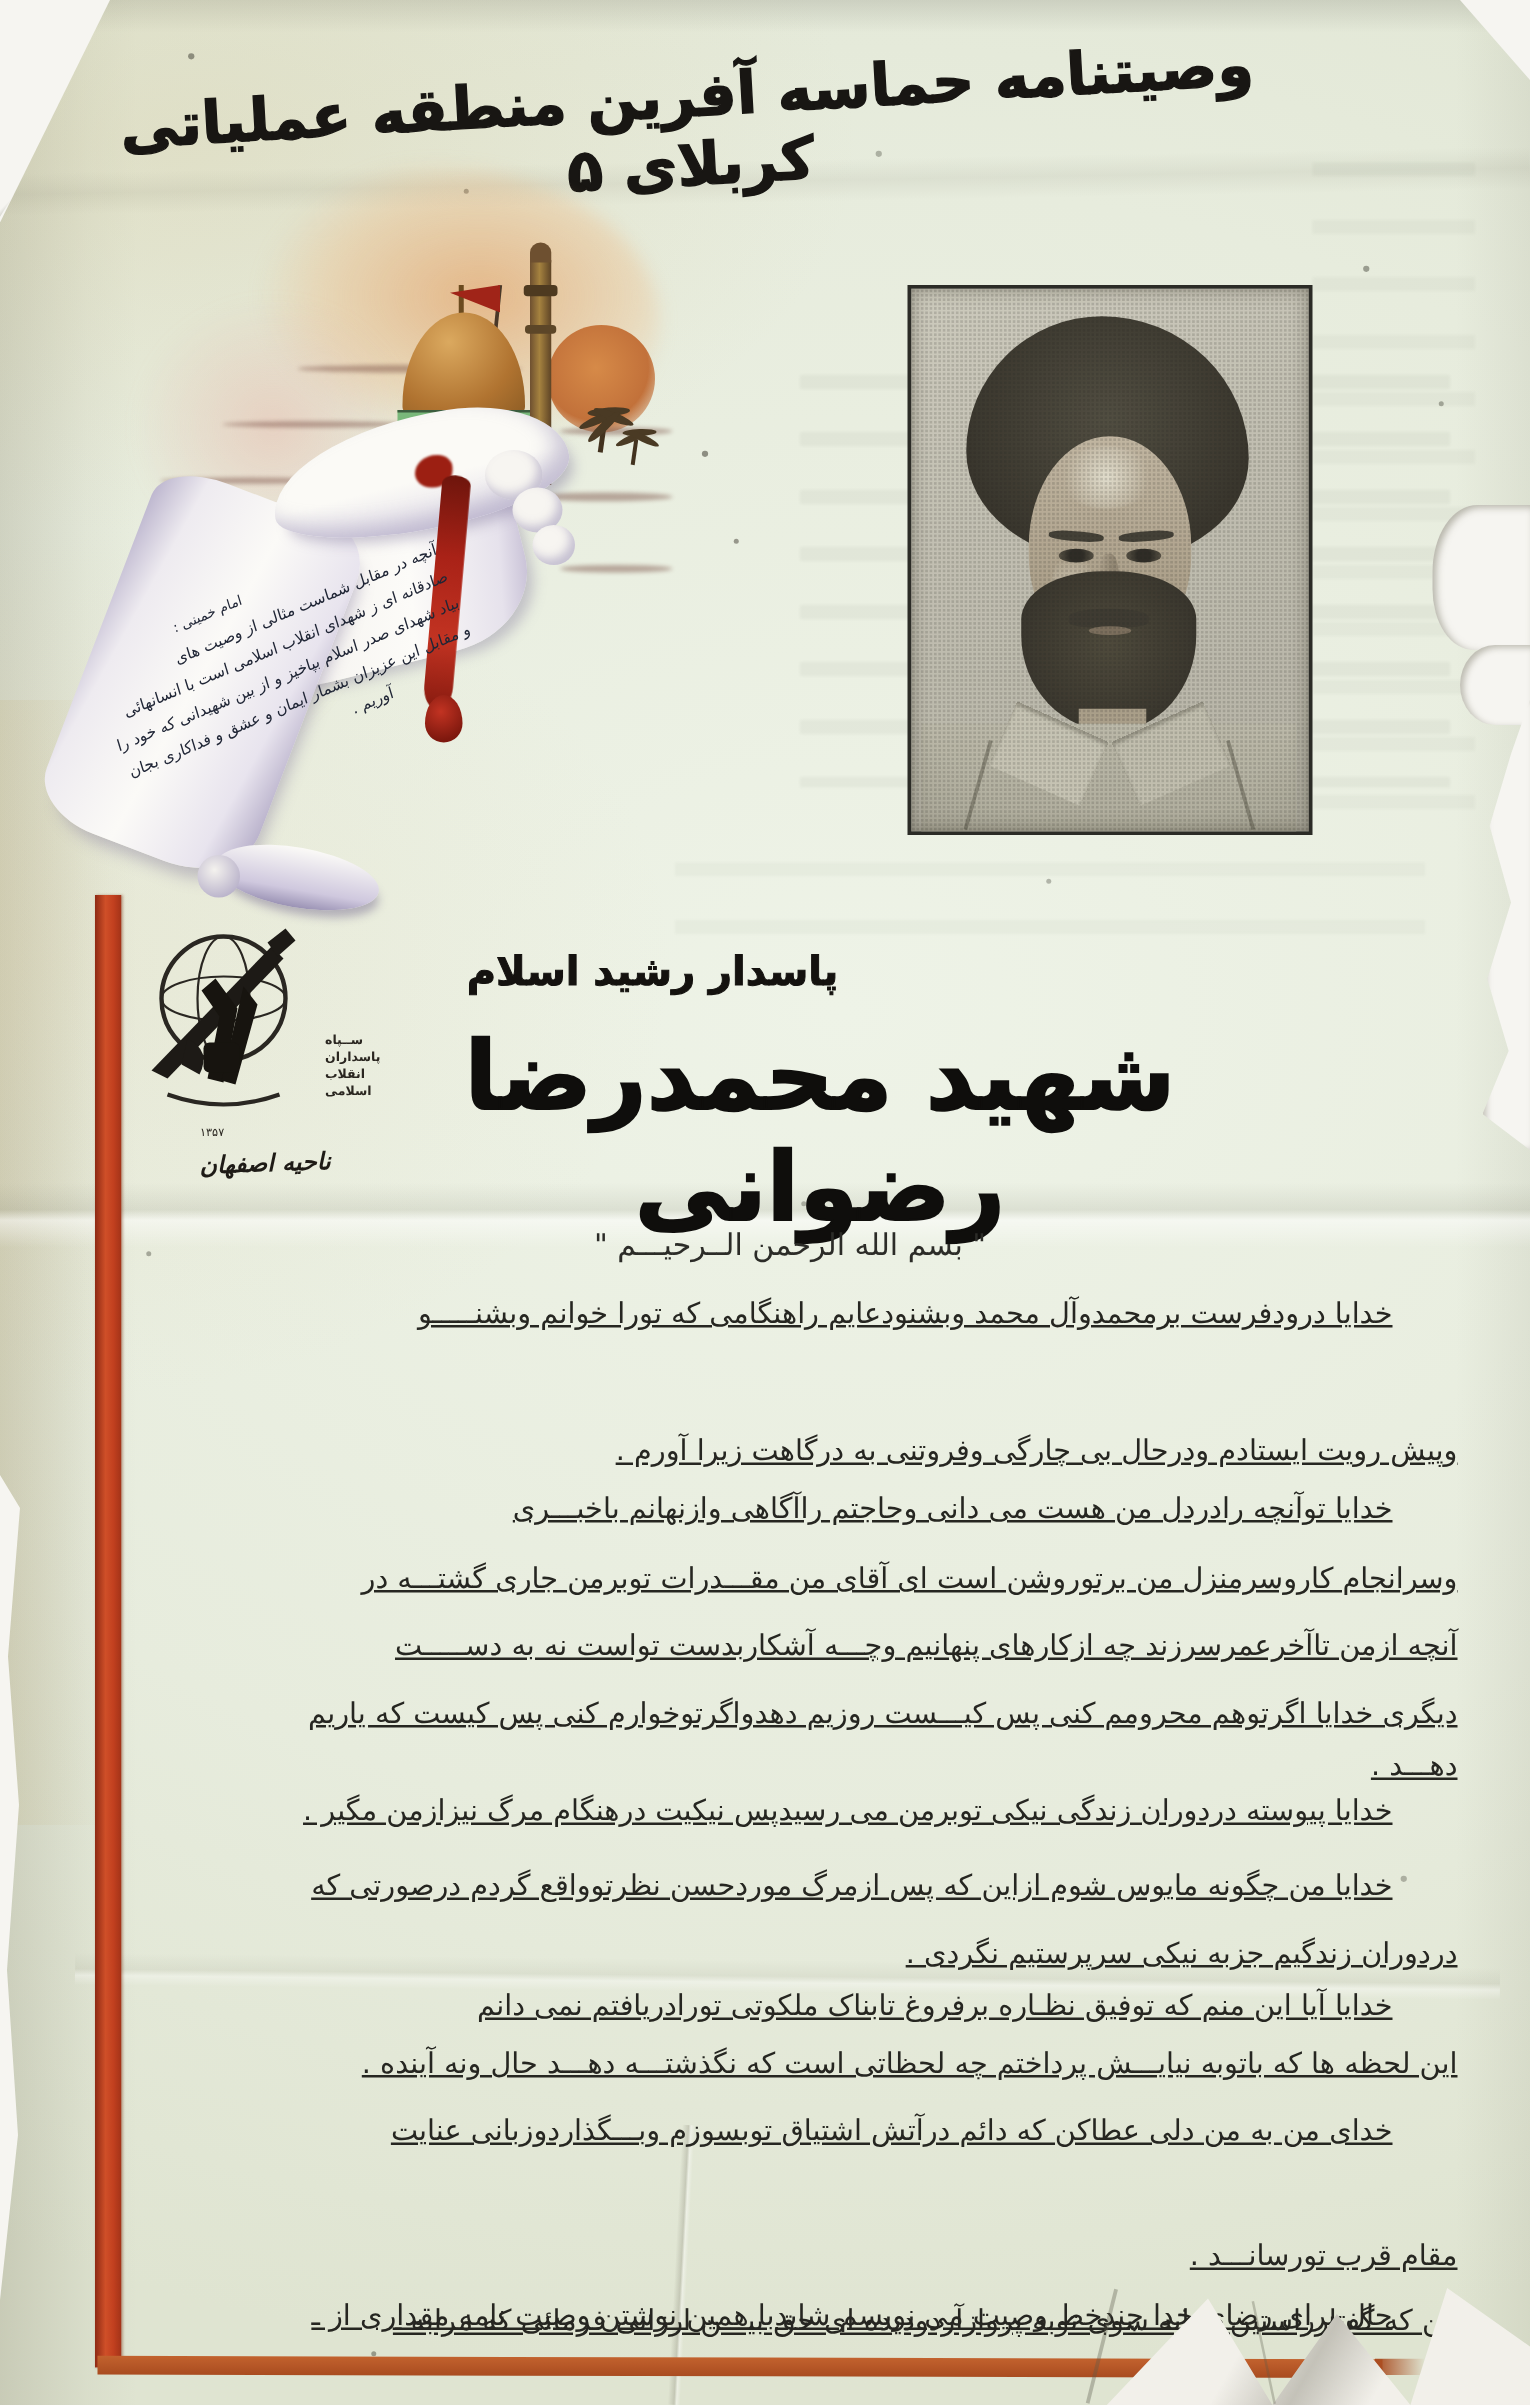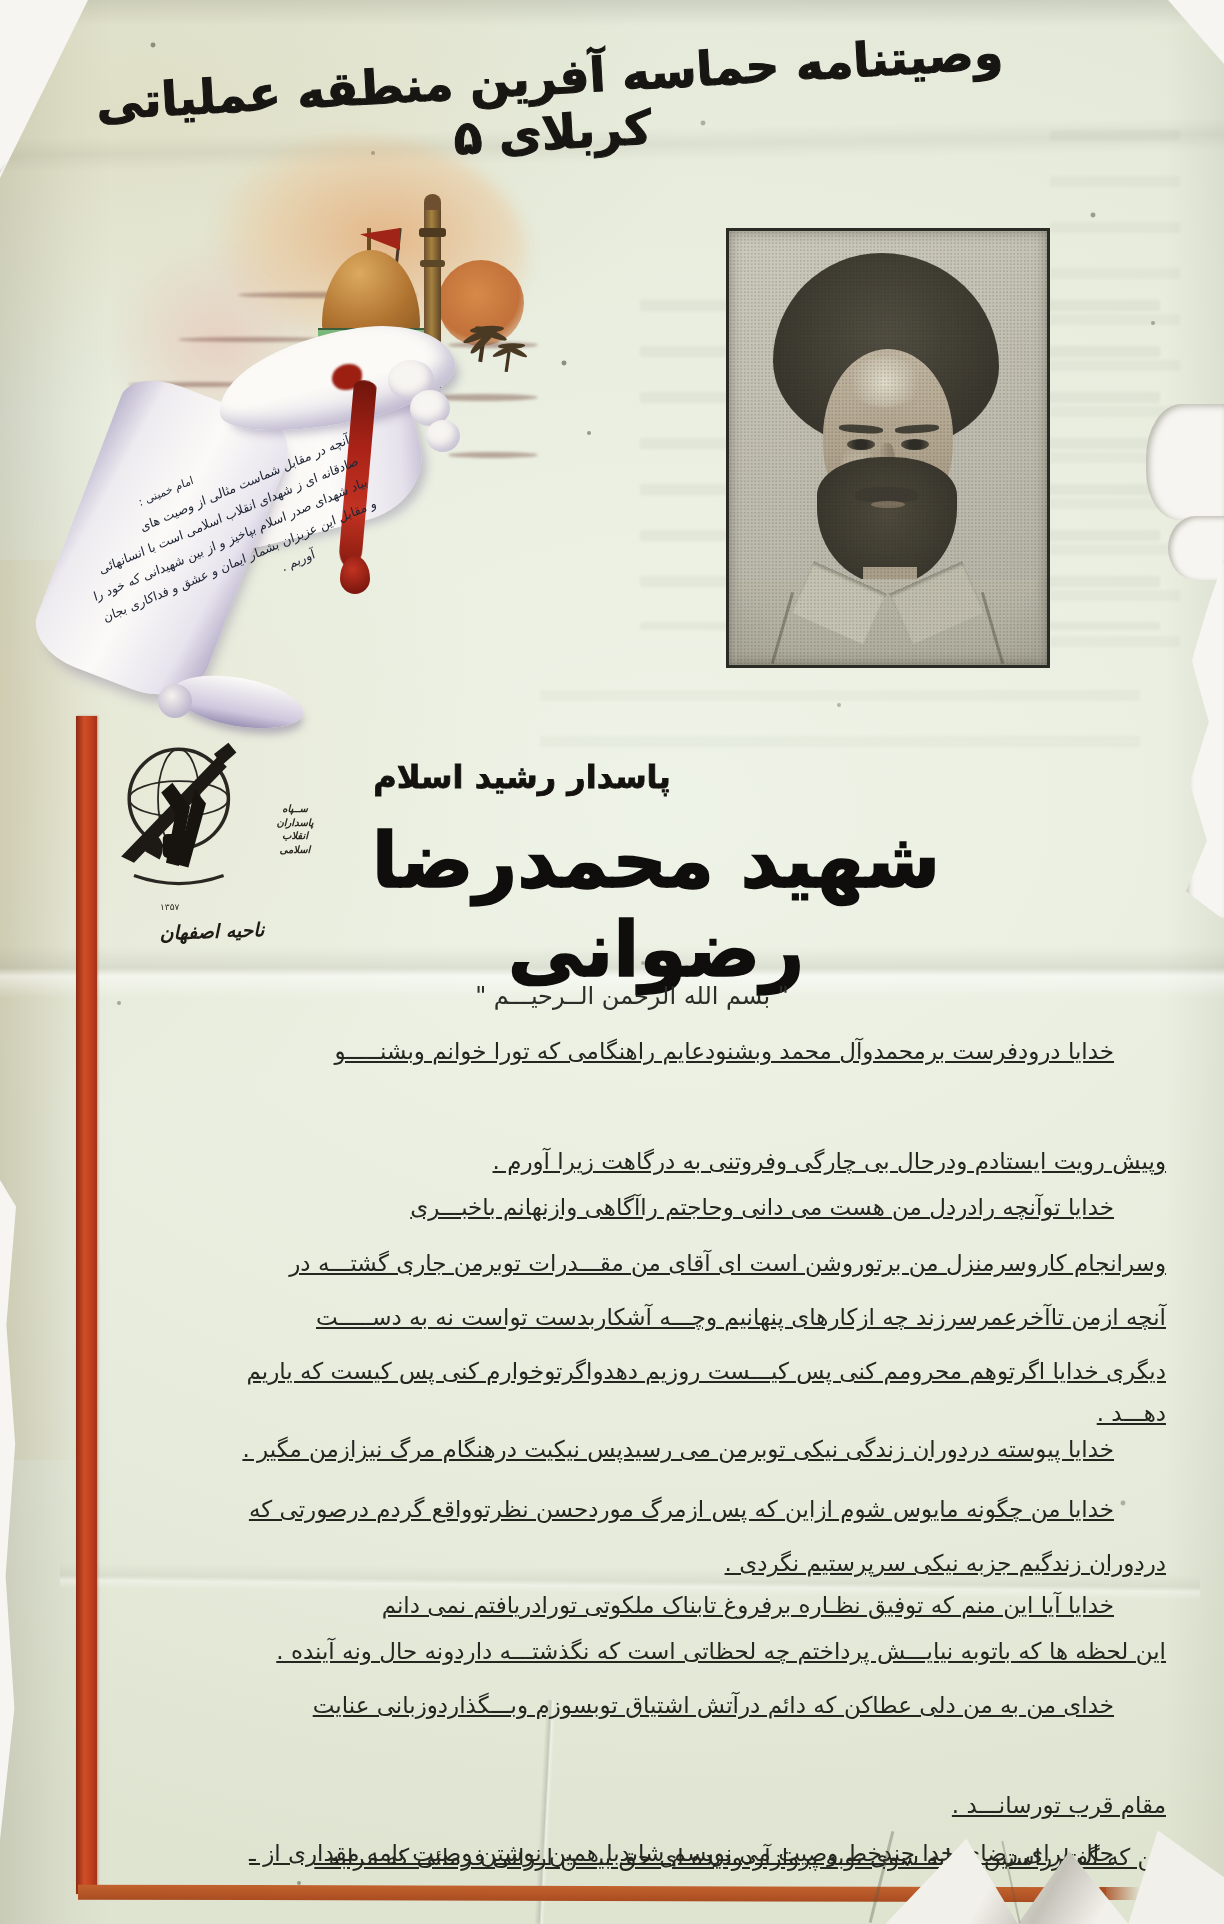--- a/index.html
+++ b/index.html
@@ -110,21 +110,21 @@
   .ph-shirt{left:8px;top:348px;width:300px;height:86px;background:linear-gradient(180deg,#b6b2a2,#a8a494);}
   .ph-col1{left:70px;top:344px;width:80px;height:56px;background:#c2beae;transform:rotate(24deg);box-shadow:inset 0 3px 3px rgba(70,65,52,.4);}
   .ph-col2{left:168px;top:344px;width:80px;height:56px;background:#bcb8a8;transform:rotate(-24deg);box-shadow:inset 0 3px 3px rgba(70,65,52,.4);}
   .ph-lapel{left:52px;top:360px;width:3px;height:74px;background:rgba(70,65,52,.5);transform:rotate(16deg);}
   .ph-lapel2{left:262px;top:360px;width:3px;height:74px;background:rgba(70,65,52,.5);transform:rotate(-16deg);}
   .ph-halftone{left:0;top:0;width:100%;height:100%;background-image:radial-gradient(rgba(22,20,14,.17) 1px,transparent 1.35px);background-size:3.5px 3.5px;mix-blend-mode:multiply;}
   .ph-tint{left:0;top:0;width:100%;height:100%;background:rgba(232,238,224,.12);box-shadow:inset 0 0 14px rgba(44,40,28,.4);}
   
   .logo{left:102px;top:728px;width:240px;height:240px;}
   .logo svg{position:absolute;left:0;top:0;}
-  .org-text{position:absolute;left:158px;top:74px;width:70px;direction:rtl;text-align:center;color:#2a2620;font-style:italic;}
+  .org-text{position:absolute;left:158px;top:98px;width:70px;direction:rtl;text-align:left;color:#2a2620;}
   .org-text div{font-size:10px;line-height:13.5px;font-weight:bold;letter-spacing:.5px;}
   .logo-year{position:absolute;left:58px;top:174px;font-size:9px;color:#2a2620;}
   .district{position:absolute;left:10px;top:192px;width:200px;font-size:19px;color:#1e1b16;direction:rtl;text-align:center;transform:rotate(-2deg);font-weight:bold;font-style:italic;letter-spacing:1px;}
   
   .vbar{left:76px;top:716px;width:21px;height:1178px;background:linear-gradient(90deg,#8e2a14,#cf4f28 40%,#c2401f 70%,#a33318);box-shadow:1px 0 2px rgba(120,50,20,.4);}
   .hrule{left:78px;top:1886px;width:1028px;height:15px;background:linear-gradient(180deg,#c2622e,#a94c20);transform:rotate(.15deg);}
   .hrule-fade{left:1100px;top:1887px;width:40px;height:13px;background:linear-gradient(90deg,#a94c20,rgba(169,76,32,0));}
   
   .subtitle{left:322px;top:758px;width:400px;text-align:center;direction:rtl;font-size:32px;font-weight:800;color:#14120f;-webkit-text-stroke:.8px #14120f;}
   .martyr-name{left:288px;top:816px;width:736px;text-align:center;direction:rtl;font-size:76px;font-weight:900;color:#0f0e0c;-webkit-text-stroke:1.6px #0f0e0c;letter-spacing:2px;}
@@ -267,21 +267,21 @@
       <div class="bline" style="top: 1148px;">وپیش رویت ایستادم ودرحال بی چارگی وفروتنی به درگاهت زیرا آورم .</div>
       <div class="bline ind" style="top: 1194px;">خدایا توآنچه رادردل من هست می دانی وحاجتم راآگاهی وازنهانم باخبـــری</div>
       <div class="bline" style="top: 1250px;">وسرانجام کاروسرمنزل من برتوروشن است ای آقای من مقـــدرات توبرمن جاری گشتـــه در</div>
       <div class="bline" style="top: 1304px;">آنچه ازمن تاآخرعمرسرزند چه ازکارهای پنهانیم وچـــه آشکاربدست تواست نه به دســـــت</div>
       <div class="bline" style="top: 1358px;">دیگری خدایا اگرتوهم محرومم کنی پس کیـــست روزیم دهدواگرتوخوارم کنی پس کیست که یاریم</div>
       <div class="bline" style="top: 1400px;">دهـــد .</div>
       <div class="bline ind" style="top: 1436px;">خدایا پیوسته دردوران زندگی نیکی توبرمن می رسیدپس نیکیت درهنگام مرگ نیزازمن مگیر .</div>
       <div class="bline ind" style="top: 1496px;">خدایا من چگونه مایوس شوم ازاین که پس ازمرگ موردحسن نظرتوواقع گردم درصورتی که</div>
       <div class="bline" style="top: 1550px;">دردوران زندگیم جزبه نیکی سرپرستیم نگردی .</div>
       <div class="bline ind" style="top: 1592px;">خدایا آیا این منم که توفیق نظـاره برفروغ تابناک ملکوتی تورادریافتم نمی دانم</div>
-      <div class="bline" style="top: 1638px;">این لحظه ها که باتوبه نیایـــش پرداختم چه لحظاتی است که نگذشتـــه داردونه حال ونه آینده .</div>
+      <div class="bline" style="top: 1638px;">این لحظه ها که باتوبه نیایـــش پرداختم چه لحظاتی است که نگذشتـــه دهـــد حال ونه آینده .</div>
       <div class="bline ind" style="top: 1692px;">خدای من به من دلی عطاکن که دائم درآتش اشتیاق توبسوزم وبـــگذاردوزبانی عنایت</div>
       <div class="bline" style="top: 1844px; text-align: right;">کن که گفتارراستین مرابه سوی توبه پروازآردودیده ای حق بیـــن ارزانی فرمائی که مرابه ـ</div>
       <div class="bline" style="top: 1792px;">مقام قرب تورسانـــد .</div>
       <div class="bline ind" style="top: 1840px;">حال برای رضای خدا چندخط وصیت می نویسم شایدبا همین نوشتن وصیت نامه مقداری از ـ</div>
     </div>
 
   <div class="abs tear tear-tl"></div>
   <div class="abs tear-tl-shadow"></div>
   <div class="abs tear tear-tr"></div>
   <div class="abs tear tear-r1"></div>

